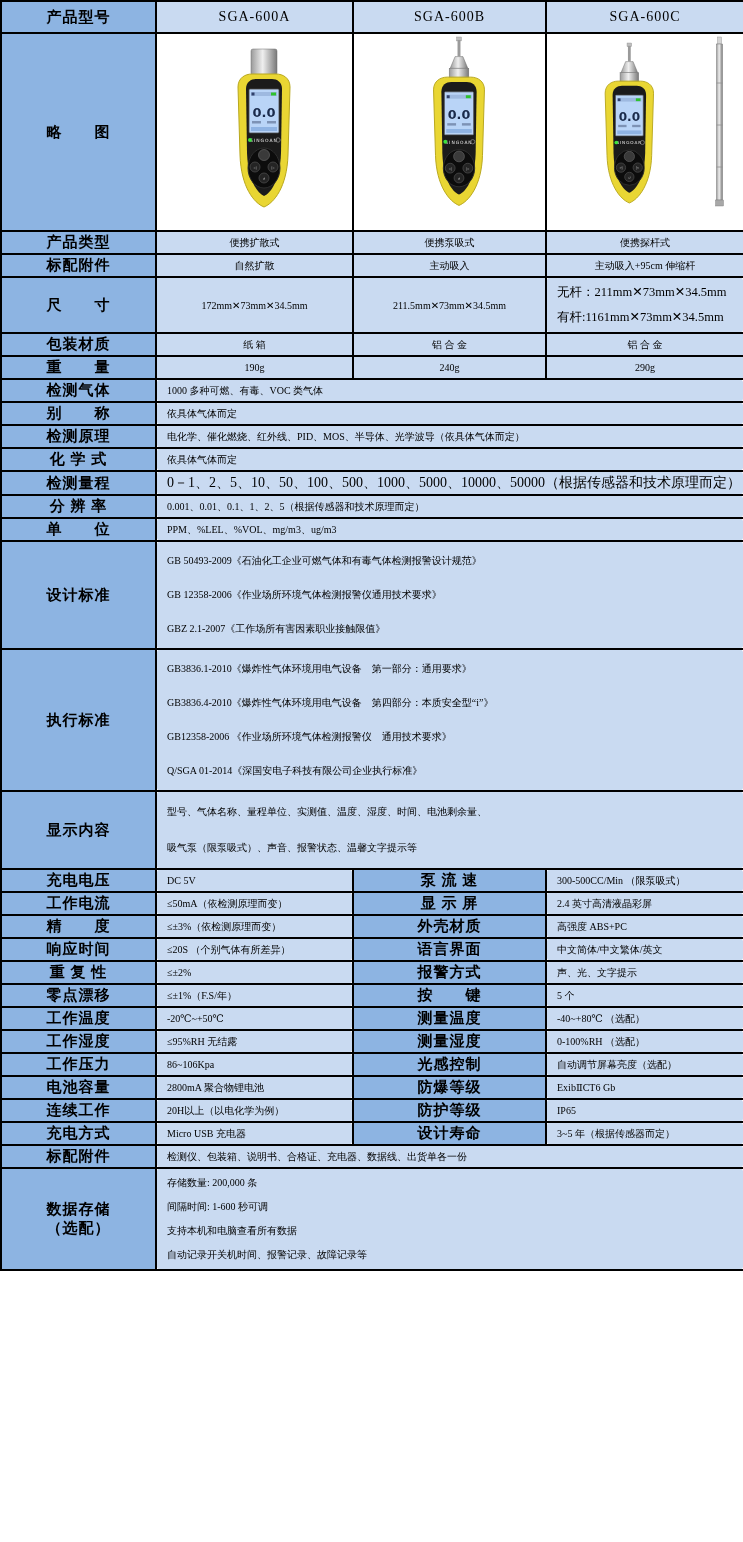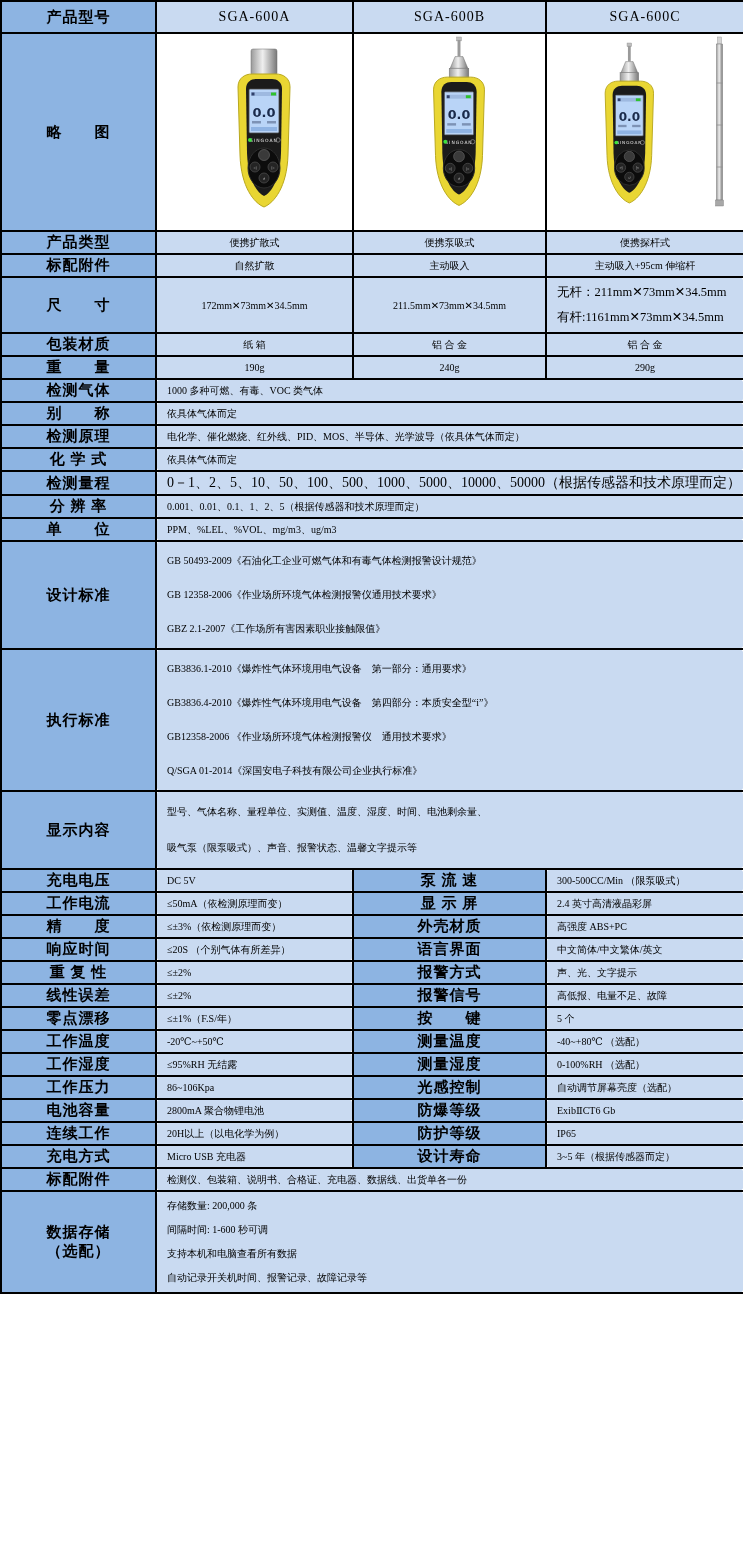--- a/index.html
+++ b/index.html
@@ -294,26 +294,20 @@
   <td class="lbl">语言界面</td>
   <td class="val left nowrap">中文简体/中文繁体/英文</td>
 </tr>
 <tr class="rh-s">
   <td class="lbl">重 复 性</td>
   <td class="val left">≤±2%</td>
   <td class="lbl">报警方式</td>
   <td class="val left">声、光、文字提示</td>
 </tr>
 <tr class="rh-s">
-  <td class="lbl">线性误差</td>
-  <td class="val left">≤±2%</td>
-  <td class="lbl">报警信号</td>
-  <td class="val left nowrap">高低报、电量不足、故障</td>
-</tr>
-<tr class="rh-s">
   <td class="lbl">零点漂移</td>
   <td class="val left">≤±1%（F.S/年）</td>
   <td class="lbl">按　　键</td>
   <td class="val left">5 个</td>
 </tr>
 <tr class="rh-s">
   <td class="lbl">工作温度</td>
   <td class="val left">-20℃~+50℃</td>
   <td class="lbl">测量温度</td>
   <td class="val left nowrap">-40~+80℃ （选配）</td>

